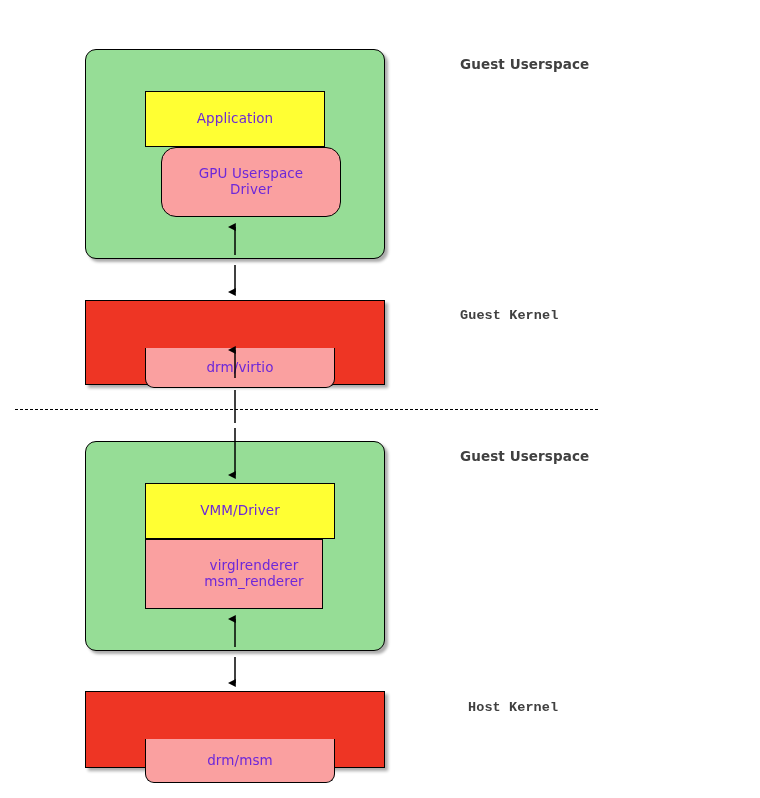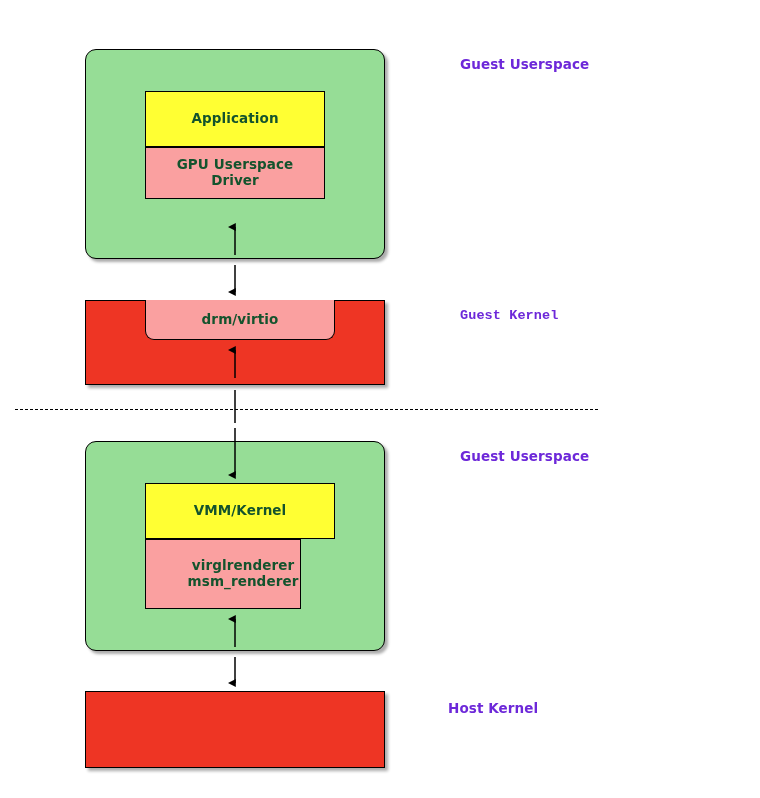--- a/index.html
+++ b/index.html
@@ -23,23 +23,23 @@
   .box {
     position: absolute;
     box-sizing: border-box;
     border: 1.4px solid #000000;
     display: flex;
     align-items: center;
     justify-content: center;
     text-align: center;
   }
   .box-label {
-    font-weight: bold;
+    font-weight: normal;
     font-size: 13.5px;
-    color: #14532d;
+    color: #6d28d9;
     line-height: 1.18;
     letter-spacing: 0.1px;
     white-space: pre-line;
     pointer-events: none;
   }
 
   
   .layer-userspace {
     background: #96dd96;
     border-radius: 11px;
@@ -54,28 +54,29 @@
   .comp-app {
     background: #ffff33;
   }
   .comp-driver {
     background: #faa0a0;
   }
   .comp-kernel-mod {
     background: #faa0a0;
     border-top: none;
     border-radius: 0 0 9px 9px;
+    margin-top: 48px;
   }
 
   
   .side-caption {
     position: absolute;
     font-weight: bold;
     font-size: 13.5px;
-    color: #6d28d9;
+    color: #404040;
     white-space: nowrap;
     letter-spacing: 0.1px;
   }
 
   
   #arrow-layer {
     position: absolute;
     left: 0;
     top: 0;
     width: 760px;
@@ -96,54 +97,57 @@
 <body>
 
 <div id="canvas">
 
   <div class="box layer-userspace" style="left:85px; top:49px; width:300px; height:210px;"></div>
 
   <div class="box comp-app" style="left:145px; top:91px; width:180px; height:56px;">
     <span class="box-label">Application</span>
   </div>
 
-  <div class="box comp-driver" style="left:145px; top:147px; width:180px; height:52px;">
+  <div class="box comp-driver" style="left:161px; top:147px; width:180px; height:70px;border-radius:15px;">
     <span class="box-label">GPU Userspace
 Driver</span>
   </div>
 
   <div class="side-caption" style="left:460px; top:56px;">Guest Userspace</div>
 
   <div class="box layer-kernel" style="left:85px; top:300px; width:300px; height:85px;"></div>
 
   <div class="box comp-kernel-mod" style="left:145px; top:300px; width:190px; height:40px;">
     <span class="box-label">drm/virtio</span>
   </div>
 
   <div class="side-caption" style="left:460px; top:308px;font-family:Liberation Mono, monospace;">Guest Kernel</div>
 
   <hr class="separator" style="left:15px; top:409px; width:583px;">
 
   <div class="box layer-userspace" style="left:85px; top:441px; width:300px; height:210px;"></div>
 
   <div class="box comp-app" style="left:145px; top:483px; width:190px; height:56px;">
-    <span class="box-label">VMM/Kernel</span>
+    <span class="box-label">VMM/Driver</span>
   </div>
 
-  <div class="box comp-driver" style="left:145px; top:539px; width:156px; height:70px;padding-left:40px;">
+  <div class="box comp-driver" style="left:145px; top:539px; width:178px; height:70px;padding-left:40px;">
     <span class="box-label">virglrenderer
 msm_renderer</span>
   </div>
 
   <div class="side-caption" style="left:460px; top:448px;">Guest Userspace</div>
 
   <div class="box layer-kernel" style="left:85px; top:691px; width:300px; height:77px;"></div>
 
+  <div class="box comp-kernel-mod" style="left:145px; top:691px; width:190px; height:44px;">
+    <span class="box-label">drm/msm</span>
+  </div>
 
-  <div class="side-caption" style="left:448px; top:700px;">Host Kernel</div>
+  <div class="side-caption" style="left:468px; top:700px;font-family:Liberation Mono, monospace;">Host Kernel</div>
 
   <svg id="arrow-layer" viewBox="0 0 760 798">
     <defs>
       <marker id="arrowhead-up" markerWidth="8" markerHeight="8" refX="4" refY="7.2" orient="auto" markerUnits="userSpaceOnUse">
         <path d="M 4 0 L 8 8 L 0 8 Z" fill="#000000"></path>
       </marker>
       <marker id="arrowhead-down" markerWidth="8" markerHeight="8" refX="4" refY="0.8" orient="auto" markerUnits="userSpaceOnUse">
         <path d="M 0 0 L 8 0 L 4 8 Z" fill="#000000"></path>
       </marker>
     </defs>

